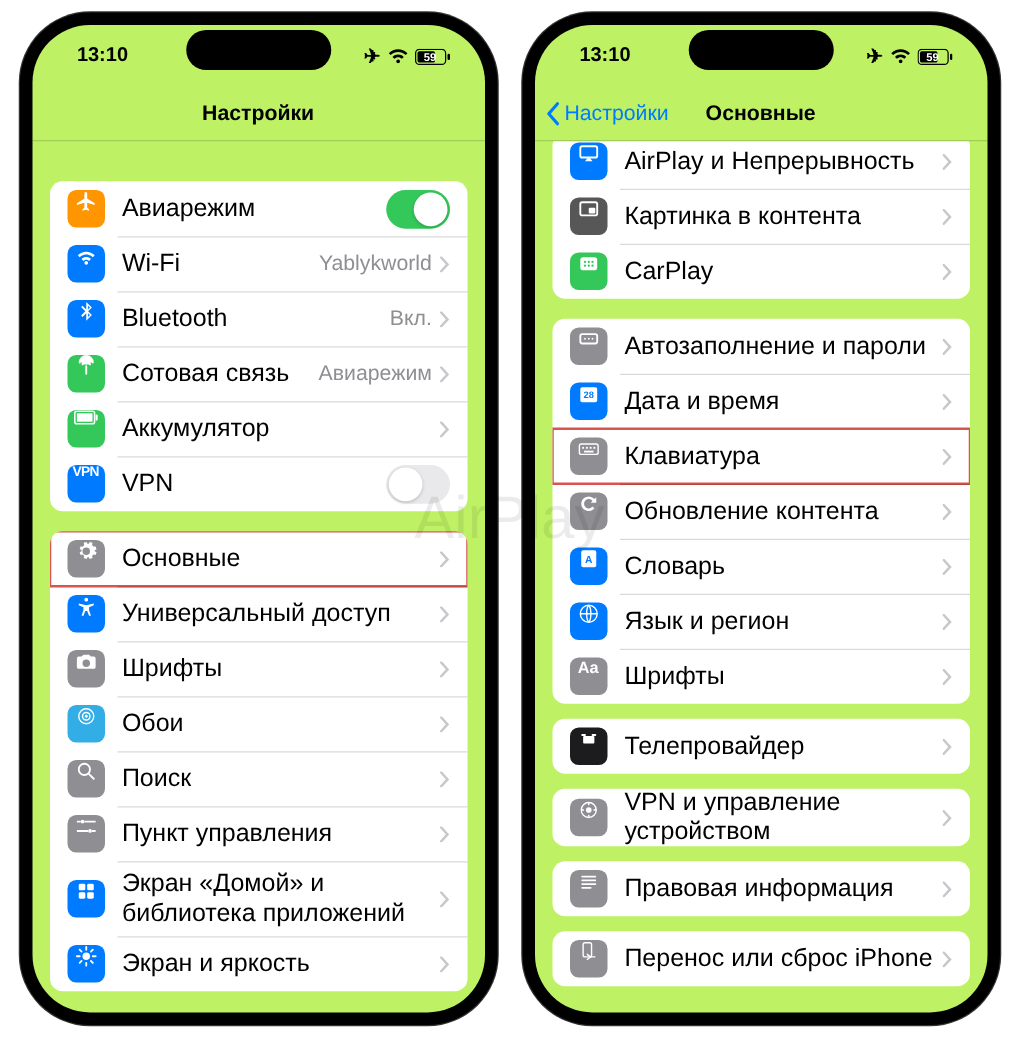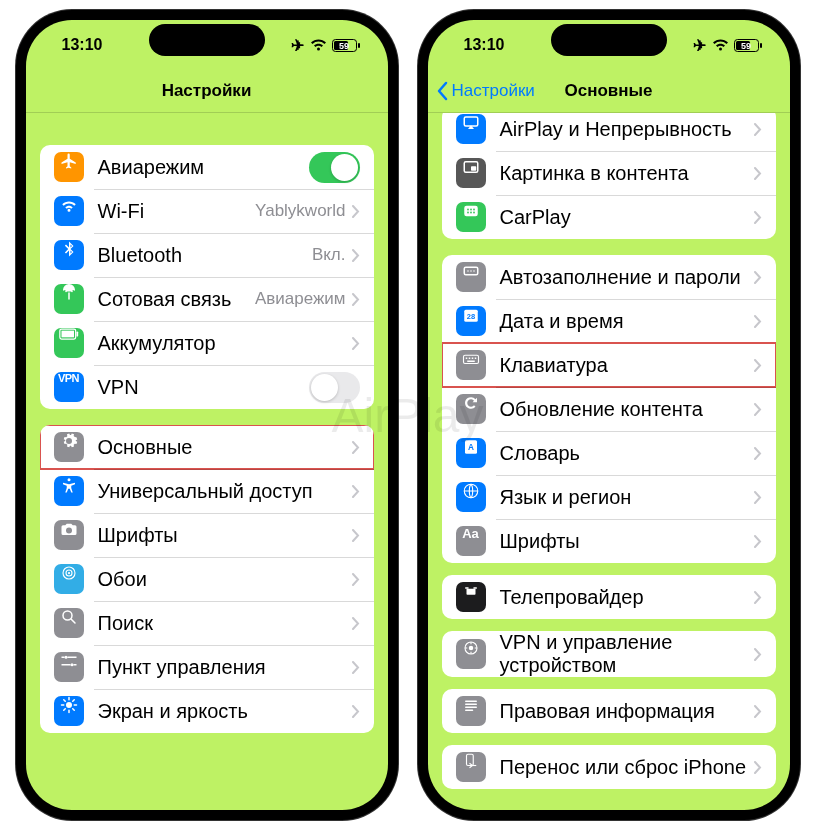--- a/index.html
+++ b/index.html
@@ -362,20 +362,36 @@
             <div class="label">Пункт управления</div>
             <div class="chevron">
               <svg width="8" height="13" viewBox="0 0 8 13">
                 <path d="M1 1l5 5.5L1 12" stroke="#c7c7cc" stroke-width="2" fill="none" stroke-linecap="round"></path>
               </svg>
             </div>
           </div>
           <div class="row">
             <div class="icon ic-blue">
               <svg width="18" height="18" viewBox="0 0 24 24">
+                <rect x="4" y="4" width="7" height="7" rx="1.5" fill="#fff"></rect>
+                <rect x="13" y="4" width="7" height="7" rx="1.5" fill="#fff"></rect>
+                <rect x="4" y="13" width="7" height="7" rx="1.5" fill="#fff"></rect>
+                <rect x="13" y="13" width="7" height="7" rx="1.5" fill="#fff"></rect>
+              </svg>
+            </div>
+            <div class="label multiline">Экран «Домой» и библиотека приложений</div>
+            <div class="chevron">
+              <svg width="8" height="13" viewBox="0 0 8 13">
+                <path d="M1 1l5 5.5L1 12" stroke="#c7c7cc" stroke-width="2" fill="none" stroke-linecap="round"></path>
+              </svg>
+            </div>
+          </div>
+          <div class="row">
+            <div class="icon ic-blue">
+              <svg width="18" height="18" viewBox="0 0 24 24">
                 <circle cx="12" cy="12" r="4" fill="#fff"></circle>
                 <path d="M12 2v3M12 19v3M2 12h3M19 12h3M5 5l2 2M17 17l2 2M5 19l2-2M17 7l2-2" stroke="#fff" stroke-width="2" stroke-linecap="round"></path>
               </svg>
             </div>
             <div class="label">Экран и яркость</div>
             <div class="chevron">
               <svg width="8" height="13" viewBox="0 0 8 13">
                 <path d="M1 1l5 5.5L1 12" stroke="#c7c7cc" stroke-width="2" fill="none" stroke-linecap="round"></path>
               </svg>
             </div>

